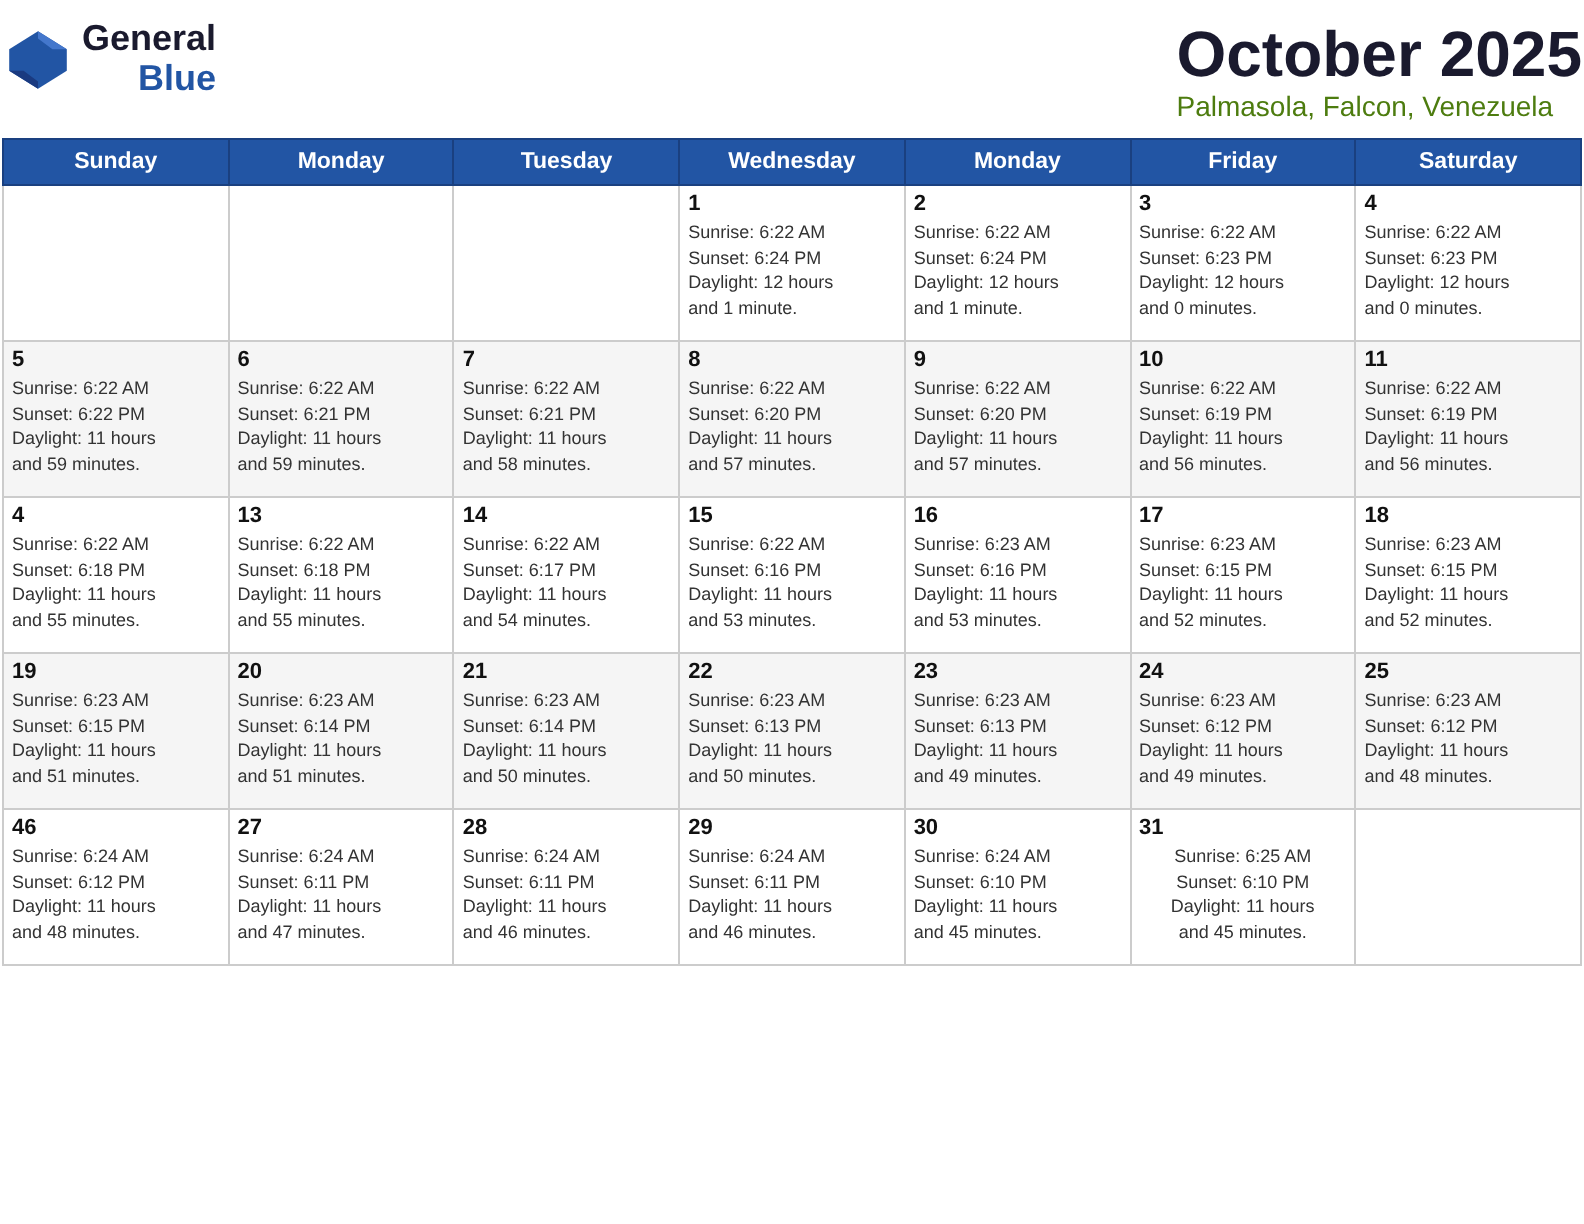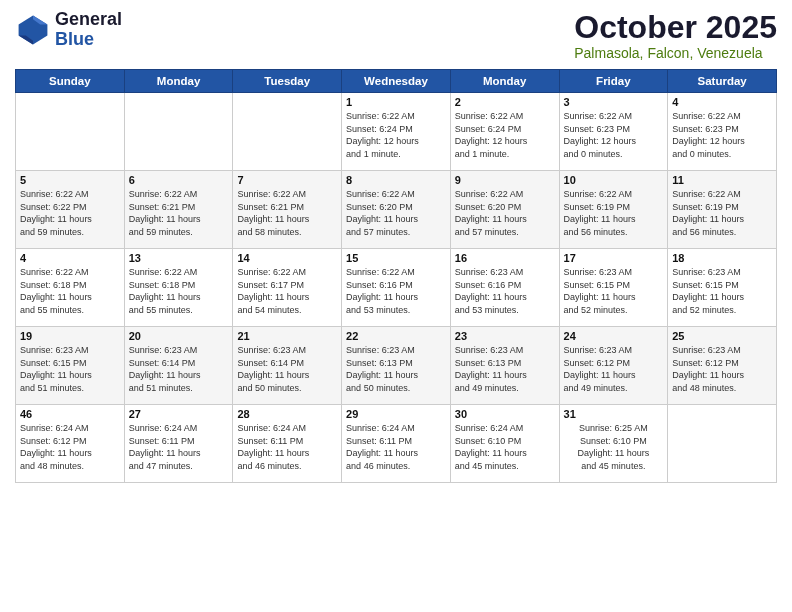--- a/index.html
+++ b/index.html
@@ -6,21 +6,21 @@
     body {
       width: 792px;
       height: 612px;
       font-family: Arial, sans-serif;
       background: #fff;
       overflow: hidden;
     }
     .page {
       width: 792px;
       height: 472px;
-      padding: 10px 15px;
+      padding: 10px 1px;
     }
     .header {
       display: flex;
       justify-content: space-between;
       align-items: flex-start;
       margin-bottom: 8px;
     }
     .logo {
       display: flex;
       align-items: center;
@@ -98,21 +98,21 @@
 <div class="page">
   <div class="header">
     <div class="logo">
       <svg class="logo-icon" viewBox="0 0 40 40">
         <polygon points="20,4 36,14 36,26 20,36 4,26 4,14" fill="#2255a4"></polygon>
         <polygon points="20,4 36,14 28,14 20,8" fill="#4477cc"></polygon>
         <polygon points="20,36 4,26 12,26 20,32" fill="#1a3a80"></polygon>
       </svg>
       <div class="logo-text">
         <div>General</div>
-        <div style="color:#2255a4; font-weight:bold;">Blue</div>
+        <div style="color:#2255a4; font-weight:bold;text-align:right;">Blue</div>
       </div>
     </div>
     <div class="title-block">
       <div class="month-title">October 2025</div>
       <div class="subtitle">Palmasola, Falcon, Venezuela</div>
     </div>
   </div>
 
   <table class="calendar">
     <thead>

